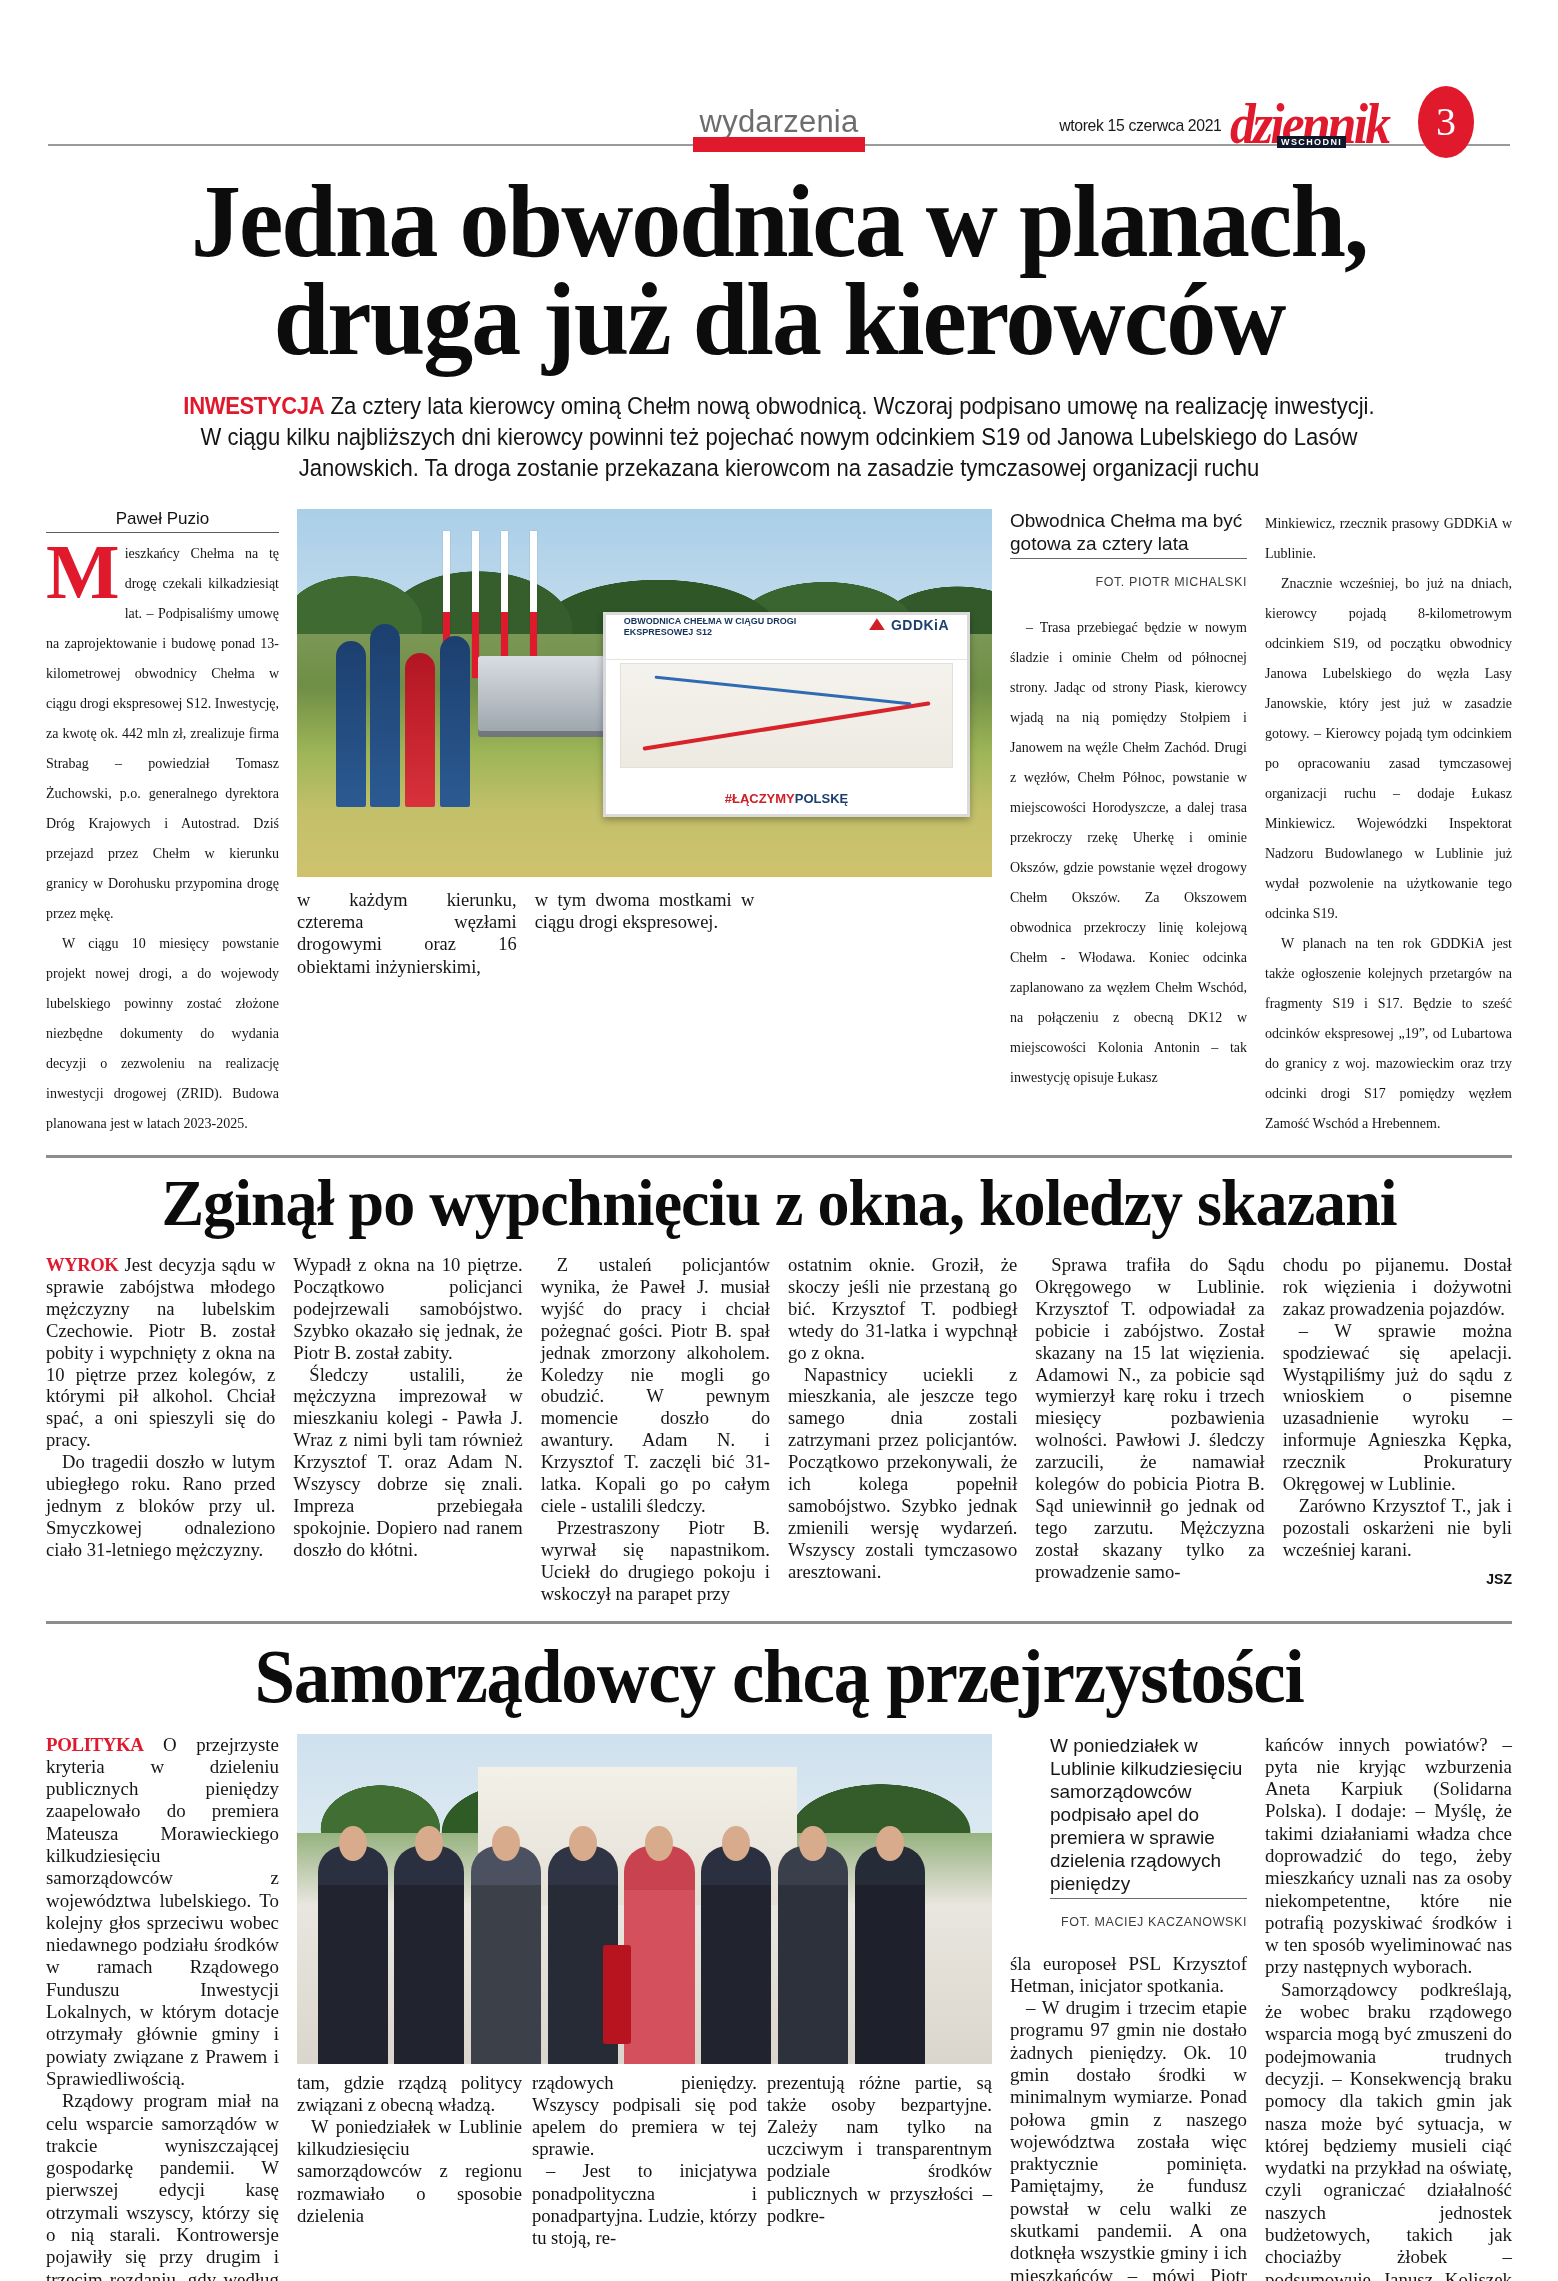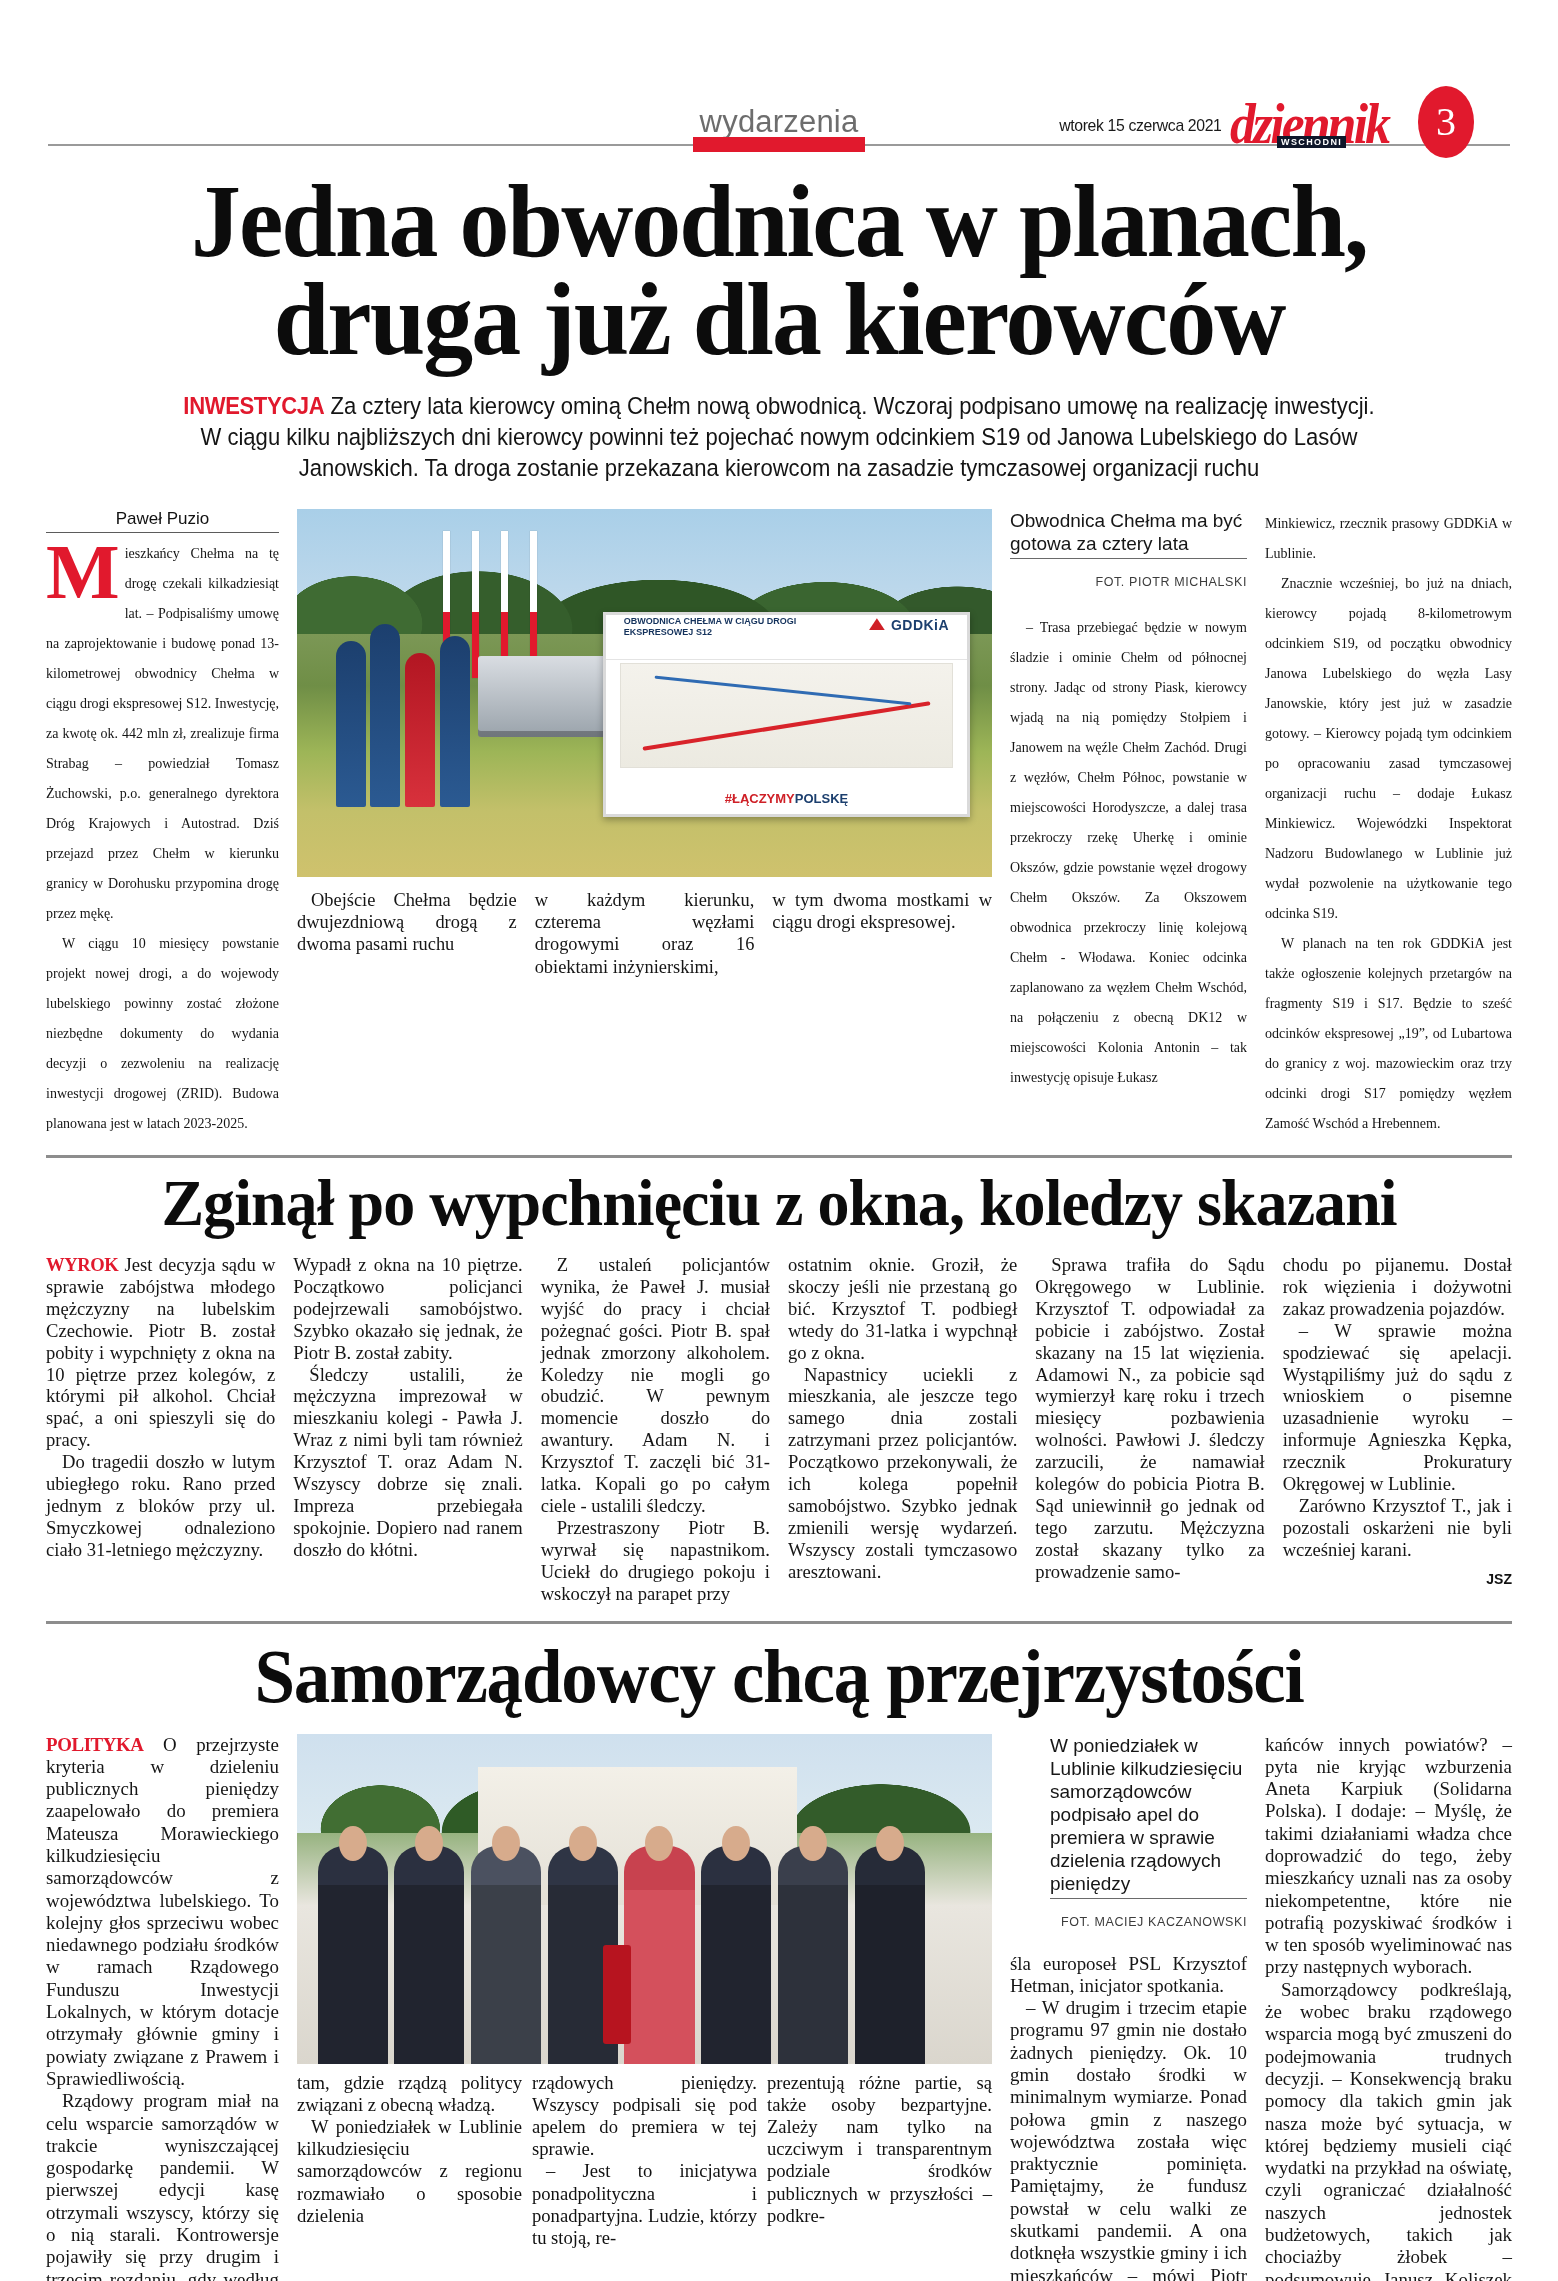--- a/index.html
+++ b/index.html
@@ -479,21 +479,20 @@
         <div class="board">
           <div class="board-top">
             <div class="board-title">OBWODNICA CHEŁMA W CIĄGU DROGI EKSPRESOWEJ S12</div>
             <div class="gddkia">GDDKiA</div>
           </div>
           <div class="board-map"></div>
           <div class="board-slogan"><em>#ŁĄCZYMY</em><span>POLSKĘ</span></div>
         </div>
       </div>
       <div class="cap-grid photo-caption">
-        <p>Obejście Chełma będzie dwujezdniową drogą z dwoma pasami ruchu</p>
         <p class="noind">w każdym kierunku, czterema węzłami drogowymi oraz 16 obiektami inżynierskimi,</p>
         <p class="noind">w tym dwoma mostkami w ciągu drogi ekspresowej.</p>
       </div>
     </div>
 
     <div>
       <div class="photo-credit-block">
         <div class="credit-title">Obwodnica Chełma ma być gotowa za cztery lata</div>
         <div class="credit-photog">FOT. PIOTR MICHALSKI</div>
       </div>

